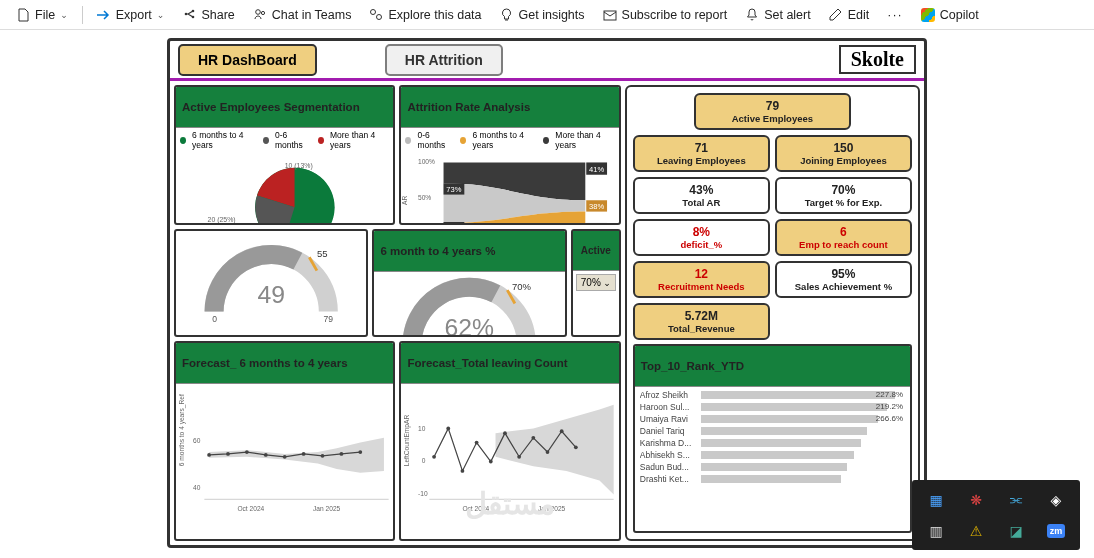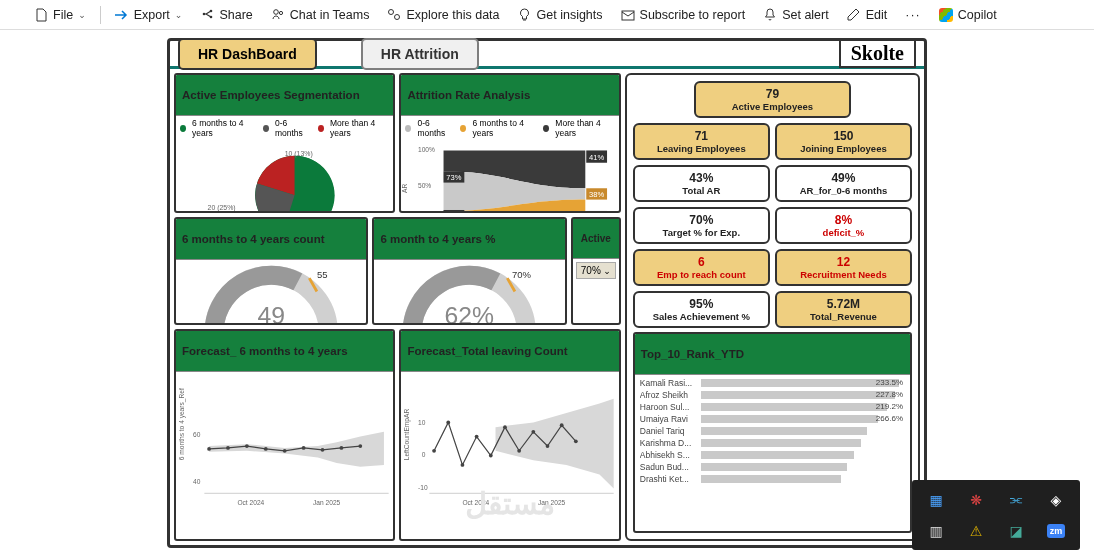--- a/index.html
+++ b/index.html
@@ -1,27 +1,27 @@
 <!DOCTYPE html>
 <html><head>
 <meta charset="utf-8">
 <style>
   * { box-sizing: border-box; margin: 0; padding: 0; font-family: "Segoe UI", Arial, sans-serif; }
   body { background: #fff; width: 1094px; height: 558px; overflow: hidden; position: relative; }
   
-  .toolbar { display: flex; align-items: center; gap: 2px; padding: 4px 26px; border-bottom: 1px solid #ddd; font-size: 12.5px; height: 30px;}
+  .toolbar { display: flex; align-items: center; gap: 2px; padding: 4px 8px; border-bottom: 1px solid #ddd; font-size: 12.5px; height: 30px;}
   .tb-item { display: flex; align-items: center; gap: 5px; padding: 3px 8px; cursor: pointer; color: #222; }
   .tb-sep { width:1px; height:18px; background:#ccc; margin:0 4px;}
   .icon-sm { width:14px; height:14px; display:inline-flex; align-items:center; justify-content:center;}
   .chev { font-size:9px; color:#555; }
   
   .canvas { width: 100%; height: 528px; display:flex; justify-content:center; align-items:flex-start; padding-top:8px;}
   .report { width: 760px; height: 510px; background:#fff; border:3px solid #323232; border-radius:4px; display:flex; flex-direction:column; position:relative;}
   
-  .report-header { height:28px; display:flex; align-items:center; gap:44px; padding:5px 8px; border-bottom:3px solid #0f766e;}
+  .report-header { height:40px; display:flex; align-items:center; gap:68px; padding:5px 8px; border-bottom:3px solid #a21caf;}
   .hr-btn { padding:6px 18px; font-weight:bold; font-size:14px; border-radius:5px;}
   .hr-dash { background:#efcf80; border:2px solid #323232;}
   .hr-attr { background:#f0f0f0; border:2px solid #7e7e7e; color:#333;}
   .logo { margin-left:auto; font-family:Georgia,serif; font-weight:bold; font-size:20px; border:2px solid #323232; padding:1px 10px;}
   
   .report-body { flex:1; display:flex; gap:4px; padding:4px;}
   .left-col { flex:1.6; display:flex; flex-direction:column; gap:4px;}
   .right-col { flex:1; border:2px solid #323232; border-radius:6px; padding:6px; display:flex; flex-direction:column; gap:4px;}
   
   .row { display:flex; gap:4px;}
@@ -234,21 +234,20 @@
                   <text x="199" y="82" fill="#fff" font-size="8">35%</text>
                 <text x="55" y="98" class="axis-lbl">2023</text>
                 <text x="185" y="98" class="axis-lbl">2024</text>
               </svg>
             </div>
           </div>
         </div>
 
         <div class="row" style="height:108px">
           <div class="panel">
-            <div class="panel-title">6 months to 4 years count</div>
             <div class="panel-body">
               <svg width="100%" height="100%" viewBox="0 0 200 90">
                 <path d="M40 75 A60 60 0 0 1 160 75" fill="none" stroke="#d0d0d0" stroke-width="20"></path>
                 <path d="M40 75 A60 60 0 0 1 128 22" fill="none" stroke="#999" stroke-width="20"></path>
                 <line x1="140" y1="18" x2="148" y2="32" stroke="#e6a335" stroke-width="3"></line>
                 <text x="148" y="18" font-size="10" fill="#333">55</text>
                 <text x="100" y="66" text-anchor="middle" font-size="26" fill="#888">49</text>
                 <text x="38" y="86" font-size="9" fill="#555">0</text>
                 <text x="155" y="86" font-size="9" fill="#555">79</text>
               </svg>
@@ -349,24 +348,20 @@
             </div>
             <div class="kpi beige">
               <div class="val">150</div>
               <div class="lbl" style="">Joining Employees</div>
             </div>
             <div class="kpi">
               <div class="val">43%</div>
               <div class="lbl" style="">Total AR</div>
             </div>
             <div class="kpi">
-              <div class="val">49%</div>
-              <div class="lbl" style="">AR_for_0-6 months</div>
-            </div>
-            <div class="kpi">
               <div class="val">70%</div>
               <div class="lbl" style="">Target % for Exp.</div>
             </div>
             <div class="kpi">
               <div class="val red">8%</div>
               <div class="lbl val red" style="color:#c00">deficit_%</div>
             </div>
             <div class="kpi beige">
               <div class="val red">6</div>
               <div class="lbl val red" style="color:#c00">Emp to reach count</div>
@@ -380,27 +375,20 @@
               <div class="lbl" style="">Sales Achievement %</div>
             </div>
             <div class="kpi beige">
               <div class="val">5.72M</div>
               <div class="lbl" style="">Total_Revenue</div>
             </div>
           </div>
         <div class="top10">
           <div class="panel-title">Top_10_Rank_YTD</div>
           <div class="top10-body" id="top10-body">
-              <div class="bar-row">
-                <div class="bar-name">Kamali Rasi...</div>
-                <div class="bar-bg">
-                  <div class="bar-fill" style="width:97.29166666666667%"></div>
-                  <span class="bar-val">233.5%</span>
-                </div>
-              </div>
               <div class="bar-row">
                 <div class="bar-name">Afroz Sheikh</div>
                 <div class="bar-bg">
                   <div class="bar-fill" style="width:94.91666666666667%"></div>
                   <span class="bar-val">227.8%</span>
                 </div>
               </div>
               <div class="bar-row">
                 <div class="bar-name">Haroon Sul...</div>
                 <div class="bar-bg">

